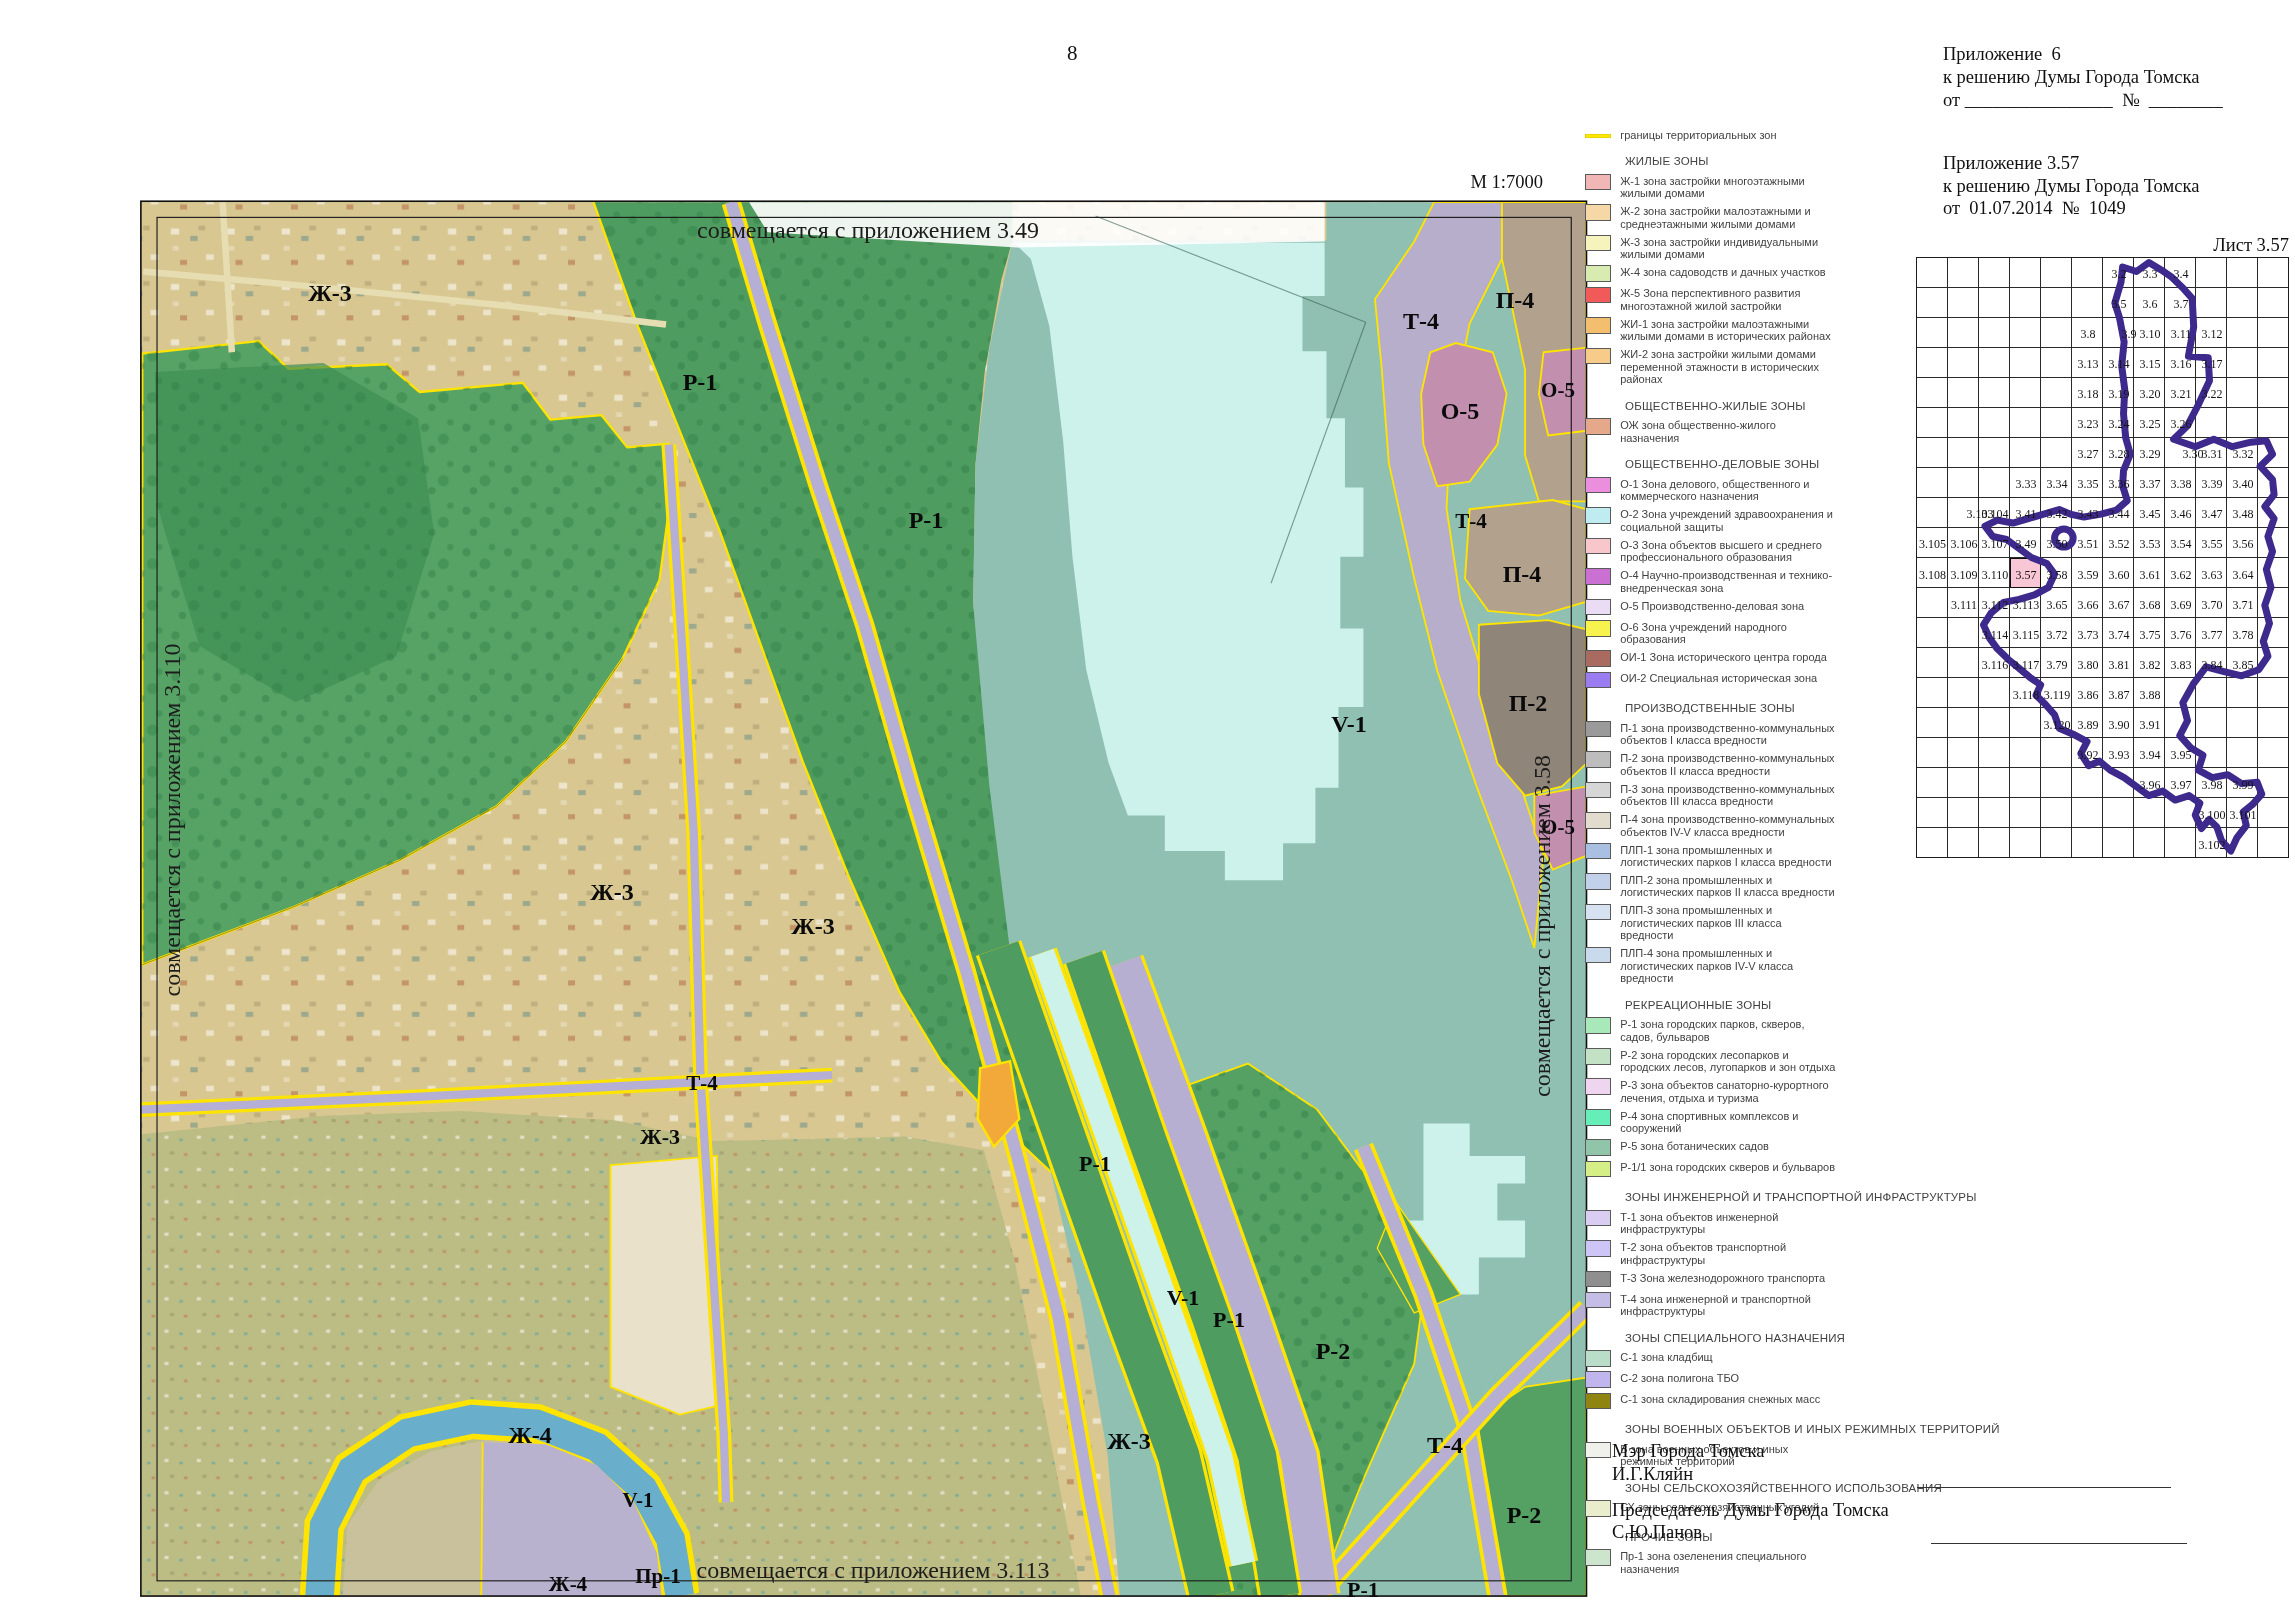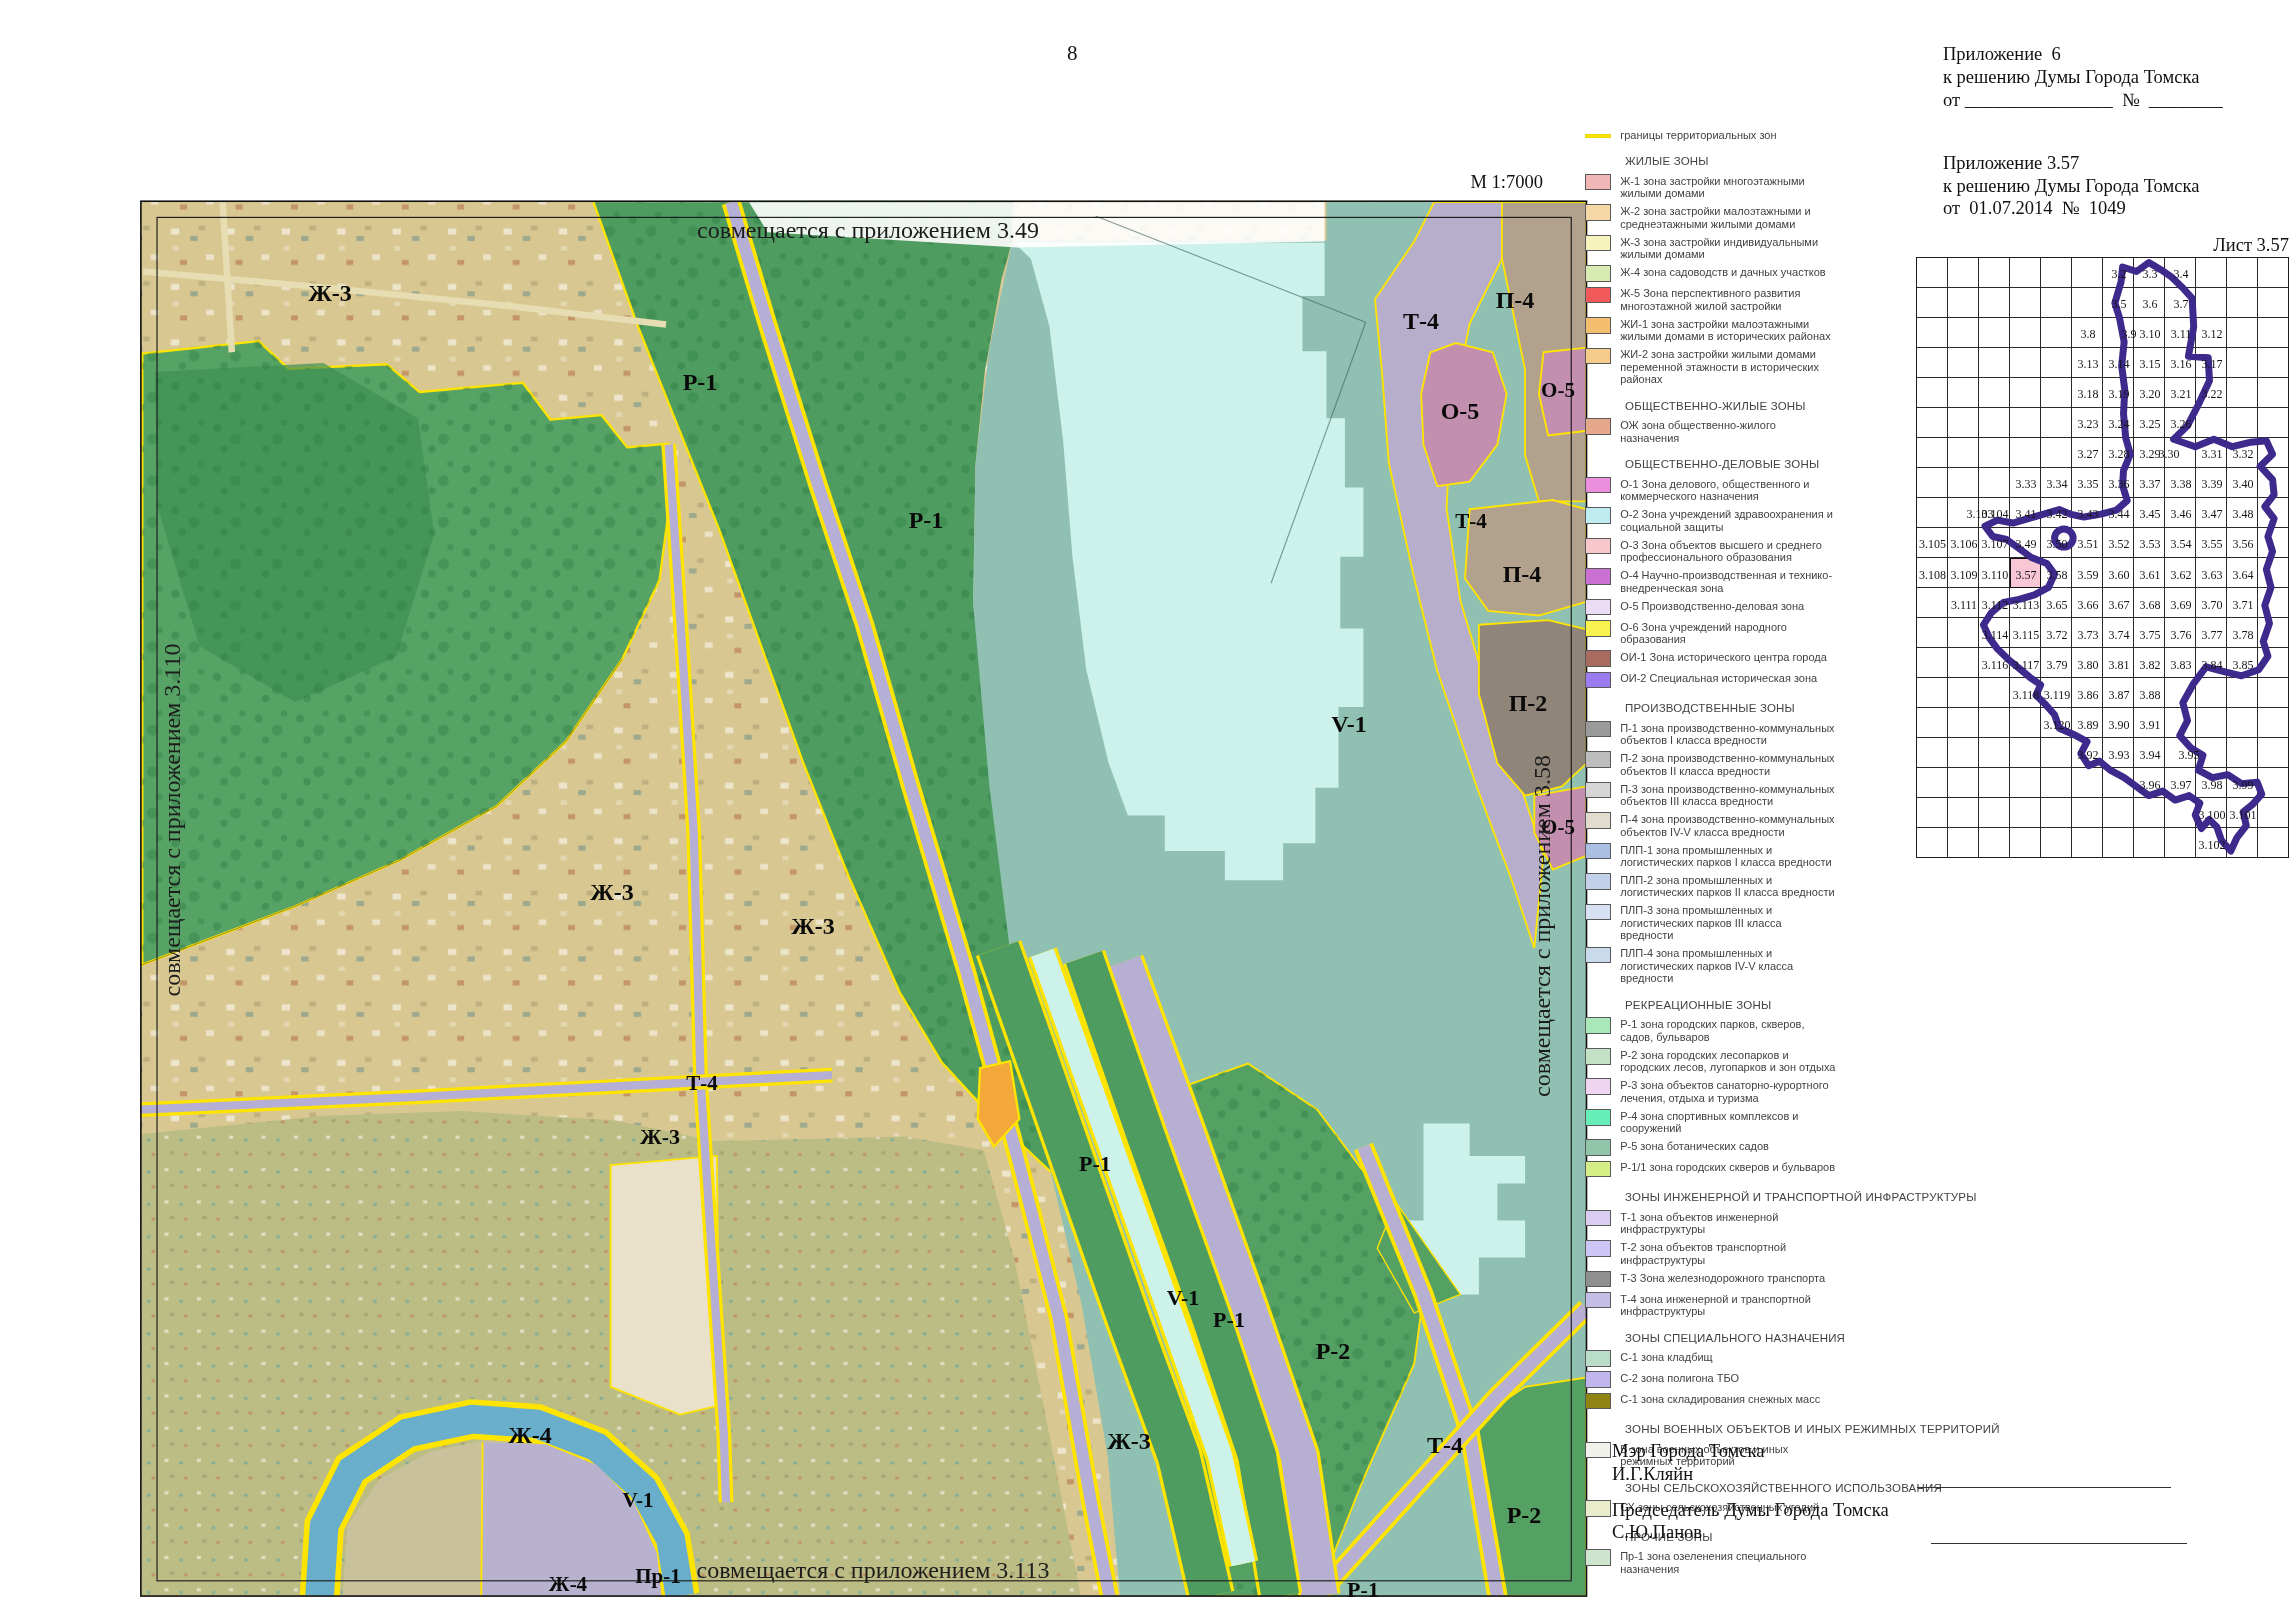--- a/index.html
+++ b/index.html
@@ -229,21 +229,21 @@
         <span class="gcell" style="left: 233px; top: 129px;">3.20</span>
         <span class="gcell" style="left: 264px; top: 129px;">3.21</span>
         <span class="gcell" style="left: 295px; top: 129px;">3.22</span>
         <span class="gcell" style="left: 171px; top: 159px;">3.23</span>
         <span class="gcell" style="left: 202px; top: 159px;">3.24</span>
         <span class="gcell" style="left: 233px; top: 159px;">3.25</span>
         <span class="gcell" style="left: 264px; top: 159px;">3.26</span>
         <span class="gcell" style="left: 171px; top: 189px;">3.27</span>
         <span class="gcell" style="left: 202px; top: 189px;">3.28</span>
         <span class="gcell" style="left: 233px; top: 189px;">3.29</span>
-        <span class="gcell" style="left: 252px; top: 189px;">3.30</span>
+        <span class="gcell" style="left: 276px; top: 189px;">3.30</span>
         <span class="gcell" style="left: 295px; top: 189px;">3.31</span>
         <span class="gcell" style="left: 326px; top: 189px;">3.32</span>
         <span class="gcell" style="left: 109px; top: 219px;">3.33</span>
         <span class="gcell" style="left: 140px; top: 219px;">3.34</span>
         <span class="gcell" style="left: 171px; top: 219px;">3.35</span>
         <span class="gcell" style="left: 202px; top: 219px;">3.36</span>
         <span class="gcell" style="left: 233px; top: 219px;">3.37</span>
         <span class="gcell" style="left: 264px; top: 219px;">3.38</span>
         <span class="gcell" style="left: 295px; top: 219px;">3.39</span>
         <span class="gcell" style="left: 326px; top: 219px;">3.40</span>
@@ -312,21 +312,21 @@
         <span class="gcell" style="left: 171px; top: 430px;">3.86</span>
         <span class="gcell" style="left: 202px; top: 430px;">3.87</span>
         <span class="gcell" style="left: 233px; top: 430px;">3.88</span>
         <span class="gcell" style="left: 140px; top: 460px;">3.120</span>
         <span class="gcell" style="left: 171px; top: 460px;">3.89</span>
         <span class="gcell" style="left: 202px; top: 460px;">3.90</span>
         <span class="gcell" style="left: 233px; top: 460px;">3.91</span>
         <span class="gcell" style="left: 171px; top: 490px;">3.92</span>
         <span class="gcell" style="left: 202px; top: 490px;">3.93</span>
         <span class="gcell" style="left: 233px; top: 490px;">3.94</span>
-        <span class="gcell" style="left: 264px; top: 490px; margin-left: 8px;">3.95</span>
+        <span class="gcell" style="left: 264px; top: 490px;">3.95</span>
         <span class="gcell" style="left: 233px; top: 520px;">3.96</span>
         <span class="gcell" style="left: 264px; top: 520px;">3.97</span>
         <span class="gcell" style="left: 295px; top: 520px;">3.98</span>
         <span class="gcell" style="left: 326px; top: 520px;">3.99</span>
         <span class="gcell" style="left: 295px; top: 550px;">3.100</span>
         <span class="gcell" style="left: 326px; top: 550px; font-family: Liberation Serif, serif;">3.101</span>
         <span class="gcell" style="left: 295px; top: 580px;">3.102</span>
       </div>
   </div>
 

